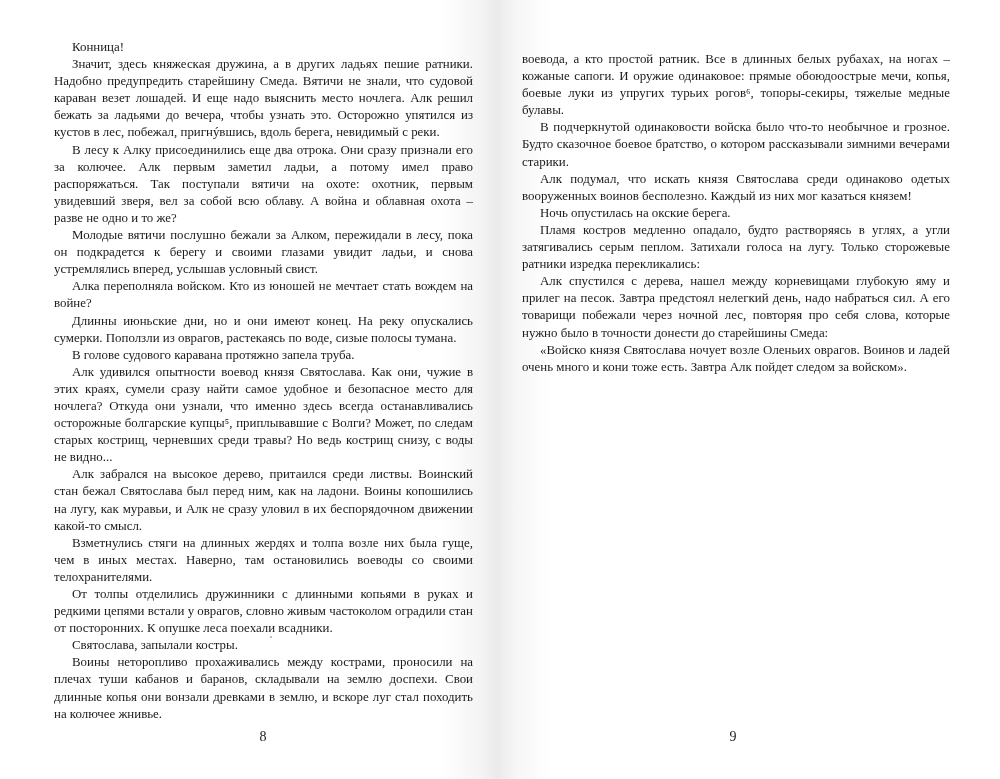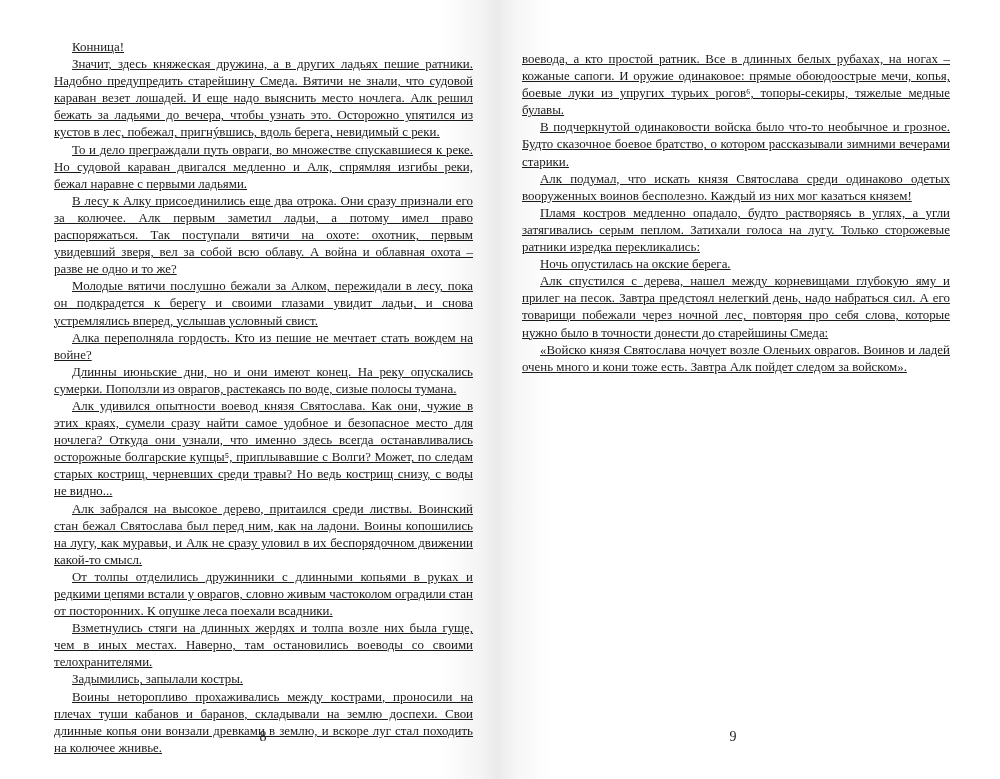--- a/index.html
+++ b/index.html
@@ -21,60 +21,60 @@
     background: linear-gradient(to left, #ffffff 0%, #ffffff 90%, #f6f6f6 97%, #ececec 100%);
   }
   .text-block {
     position: absolute;
     font-size: 12.9px;
     line-height: 17.1px;
     text-align: justify;
   }
   .page-left .text-block { left: 54px; top: 39px; width: 419px; }
   .page-right .text-block { left: 522px; top: 51px; width: 428px; left: 22px; }
-  .text-block p { margin: 0; text-indent: 18px; text-decoration: underline; }
+  .text-block p { margin: 0; text-indent: 18px; }
   .text-block p.cont { text-indent: 0; }
   .page-num {
     position: absolute; bottom: 34px;
     font-size: 14px; width: 40px; text-align: center;
   }
   .page-left .page-num { left: 243px; }
   .page-right .page-num { left: 213px; }
   .speck { position: absolute; width: 2px; height: 2px; background: #c8a080; border-radius: 50%; }
 </style>
 </head>
 <body>
 
 <div class="spread">
   <div class="page page-left">
     <div class="text-block">
       <p>Конница!</p>
       <p>Значит, здесь княжеская дружина, а в других ладьях пешие ратники. Надобно предупредить старейшину Смеда. Вятичи не знали, что судовой караван везет лошадей. И еще надо выяснить место ночлега. Алк решил бежать за ладьями до вечера, чтобы узнать это. Осторожно упятился из кустов в лес, побежал, пригнýвшись, вдоль берега, невидимый с реки.</p>
-      <p>То и дело преграждали путь овраги, во множестве спускавшиеся к реке. Но судовой караван двигался медленно и Алк, спрямляя изгибы реки, бежал наравне с первыми ладьями.</p>
       <p>В лесу к Алку присоединились еще два отрока. Они сразу признали его за колючее. Алк первым заметил ладьи, а потому имел право распоряжаться. Так поступали вятичи на охоте: охотник, первым увидевший зверя, вел за собой всю облаву. А война и облавная охота – разве не одно и то же?</p>
       <p>Молодые вятичи послушно бежали за Алком, пережидали в лесу, пока он подкрадется к берегу и своими глазами увидит ладьи, и снова устремлялись вперед, услышав условный свист.</p>
-      <p>Алка переполняла гордость. Кто из пешие не мечтает стать вождем на войне?</p>
+      <p>Алка переполняла войском. Кто из юношей не мечтает стать вождем на войне?</p>
       <p>Длинны июньские дни, но и они имеют конец. На реку опускались сумерки. Поползли из оврагов, растекаясь по воде, сизые полосы тумана.</p>
+      <p>В голове судового каравана протяжно запела труба.</p>
       <p>Алк удивился опытности воевод князя Святослава. Как они, чужие в этих краях, сумели сразу найти самое удобное и безопасное место для ночлега? Откуда они узнали, что именно здесь всегда останавливались осторожные болгарские купцы⁵, приплывавшие с Волги? Может, по следам старых кострищ, черневших среди травы? Но ведь кострищ снизу, с воды не видно...</p>
       <p>Алк забрался на высокое дерево, притаился среди листвы. Воинский стан бежал Святослава был перед ним, как на ладони. Воины копошились на лугу, как муравьи, и Алк не сразу уловил в их беспорядочном движении какой-то смысл.</p>
+      <p>Взметнулись стяги на длинных жердях и толпа возле них была гуще, чем в иных местах. Наверно, там остановились воеводы со своими телохранителями.</p>
       <p>От толпы отделились дружинники с длинными копьями в руках и редкими цепями встали у оврагов, словно живым частоколом оградили стан от посторонних. К опушке леса поехали всадники.</p>
-      <p>Взметнулись стяги на длинных жердях и толпа возле них была гуще, чем в иных местах. Наверно, там остановились воеводы со своими телохранителями.</p>
-      <p>Задымились, запылали костры.</p>
+      <p>Святослава, запылали костры.</p>
       <p>Воины неторопливо прохаживались между кострами, проносили на плечах туши кабанов и баранов, складывали на землю доспехи. Свои длинные копья они вонзали древками в землю, и вскоре луг стал походить на колючее жнивье.</p>
 
     </div>
     <span class="speck" style="left:270px;top:636px;"></span>
     <div class="page-num">8</div>
   </div>
 
   <div class="page page-right">
     <div class="text-block">
       <p class="cont">воевода, а кто простой ратник. Все в длинных белых рубахах, на ногах – кожаные сапоги. И оружие одинаковое: прямые обоюдоострые мечи, копья, боевые луки из упругих турьих рогов⁶, топоры-секиры, тяжелые медные булавы.</p>
       <p>В подчеркнутой одинаковости войска было что-то необычное и грозное. Будто сказочное боевое братство, о котором рассказывали зимними вечерами старики.</p>
       <p>Алк подумал, что искать князя Святослава среди одинаково одетых вооруженных воинов бесполезно. Каждый из них мог казаться князем!</p>
+      <p>Ночь опустилась на окские берега.</p>
       <p>Пламя костров медленно опадало, будто растворяясь в углях, а угли затягивались серым пеплом. Затихали голоса на лугу. Только сторожевые ратники изредка перекликались:</p>
-      <p>Ночь опустилась на окские берега.</p>
       <p>Алк спустился с дерева, нашел между корневищами глубокую яму и прилег на песок. Завтра предстоял нелегкий день, надо набраться сил. А его товарищи побежали через ночной лес, повторяя про себя слова, которые нужно было в точности донести до старейшины Смеда:</p>
       <p>«Войско князя Святослава ночует возле Оленьих оврагов. Воинов и ладей очень много и кони тоже есть. Завтра Алк пойдет следом за войском».</p>
     </div>
     <div class="page-num">9</div>
   </div>
 </div>
 
 </body></html>

